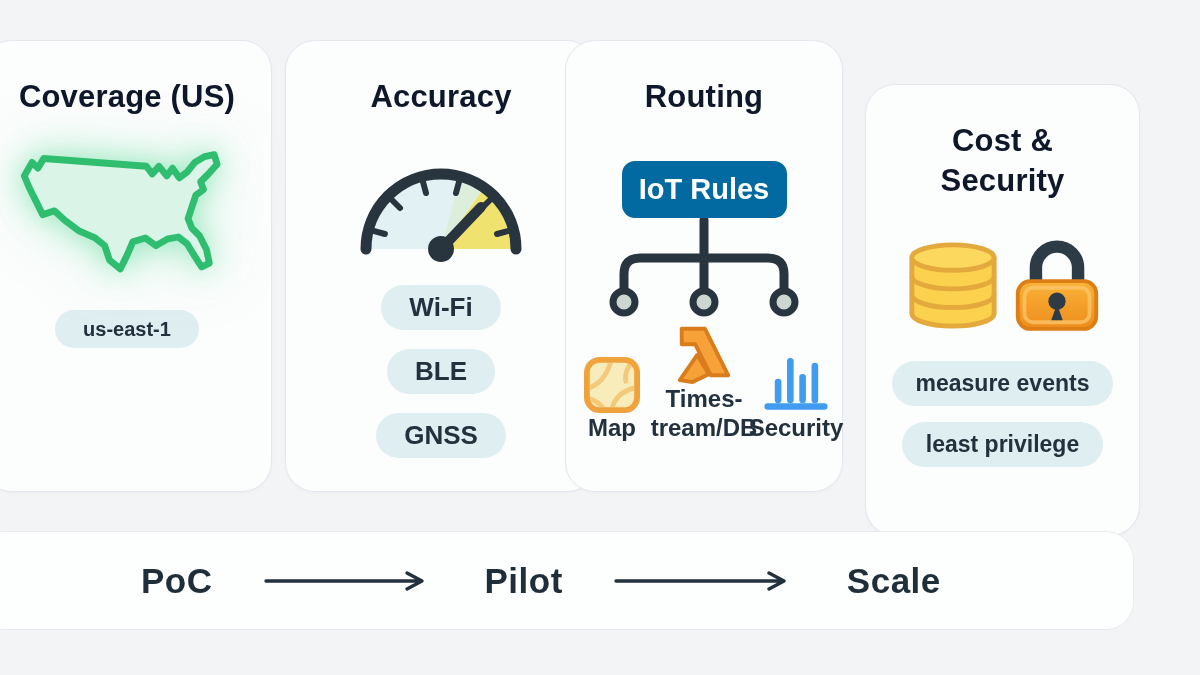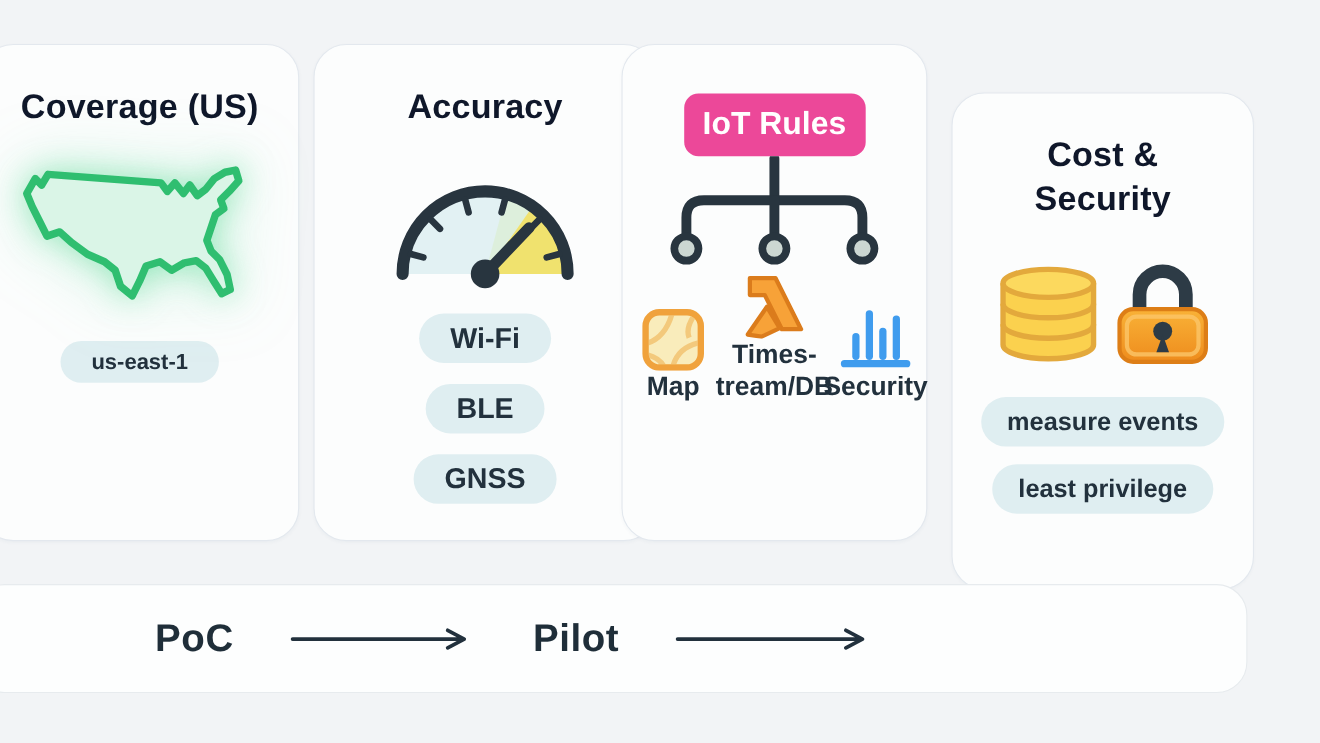--- a/index.html
+++ b/index.html
@@ -29,21 +29,21 @@
   }
   .pill{
     background:#dfeef1;color:#22313d;border-radius:24px;
     display:flex;align-items:center;justify-content:center;white-space:nowrap;
   }
   .region-pill{margin-top:12px;height:38px;padding:0 28px;border-radius:19px;font-size:20px;font-weight:600;}
   .gauge{margin-top:40px;}
   .acc-pill{font-size:26px;font-weight:bold;height:45px;padding:0 28px;border-radius:23px;margin-top:19px;}
   .acc-pill.first{margin-top:22px;}
   .iot-node{
-    margin-top:44px;width:165px;height:57px;background:#ec4899;border-radius:13px;
+    margin-top:44px;width:165px;height:57px;background:#0369a1;border-radius:13px;
     color:#ffffff;font-size:29px;font-weight:bold;
     display:flex;align-items:center;justify-content:center;text-align:center;
   }
   .branch{display:block;}
   .targets{display:flex;align-items:flex-end;gap:8px;margin-top:0;}
   .target{display:flex;flex-direction:column;align-items:center;width:84px;font-weight:bold;}
   .icon-box{height:66px;display:flex;align-items:flex-end;justify-content:center;}
   .target-label{font-size:24px;line-height:29px;text-align:center;white-space:nowrap;color:#22313d;}
   .cost-icons{display:flex;align-items:flex-end;gap:10px;margin-top:32px;}
   .cost-pill{font-size:23px;font-weight:600;height:45px;padding:0 24px;border-radius:23px;}
@@ -89,20 +89,21 @@
     </g>
     <line x1="90" y1="92" x2="130" y2="50" stroke="#28353f" stroke-width="10" stroke-linecap="round"></line>
     <circle cx="90" cy="92" r="13" fill="#28353f"></circle>
   </svg>
   <div class="pill acc-pill first">Wi-Fi</div>
   <div class="pill acc-pill">BLE</div>
   <div class="pill acc-pill">GNSS</div>
 </section>
 
 <section class="card card-routing">
+  <h2 class="card-title">Routing</h2>
   <div class="iot-node">IoT Rules</div>
   <svg class="branch" viewBox="0 0 240 100" width="240" height="100">
     <g fill="none" stroke="#28353f" stroke-width="9" stroke-linecap="round" stroke-linejoin="round">
       <path d="M120,2 V40"></path>
       <path d="M40,72 V56 Q40,40 56,40 H184 Q200,40 200,56 V72"></path>
       <path d="M120,40 V72"></path>
     </g>
     <circle cx="40" cy="84" r="11" fill="#ccd7d2" stroke="#28353f" stroke-width="7"></circle>
     <circle cx="120" cy="84" r="11" fill="#ccd7d2" stroke="#28353f" stroke-width="7"></circle>
     <circle cx="200" cy="84" r="11" fill="#ccd7d2" stroke="#28353f" stroke-width="7"></circle>
@@ -192,13 +193,14 @@
 
 <footer class="roadmap">
   <span class="stage">PoC</span>
   <svg class="arrow-svg" viewBox="0 0 172 22" width="172" height="22">
     <path d="M3,11 H157 M144,3 L159,11 L144,19" stroke="#22313d" stroke-width="3.4" fill="none" stroke-linecap="round" stroke-linejoin="round"></path>
   </svg>
   <span class="stage">Pilot</span>
   <svg class="arrow-svg" viewBox="0 0 184 22" width="184" height="22">
     <path d="M3,11 H169 M156,3 L171,11 L156,19" stroke="#22313d" stroke-width="3.4" fill="none" stroke-linecap="round" stroke-linejoin="round"></path>
   </svg>
+  <span class="stage">Scale</span>
 </footer>
 
 </body></html>

